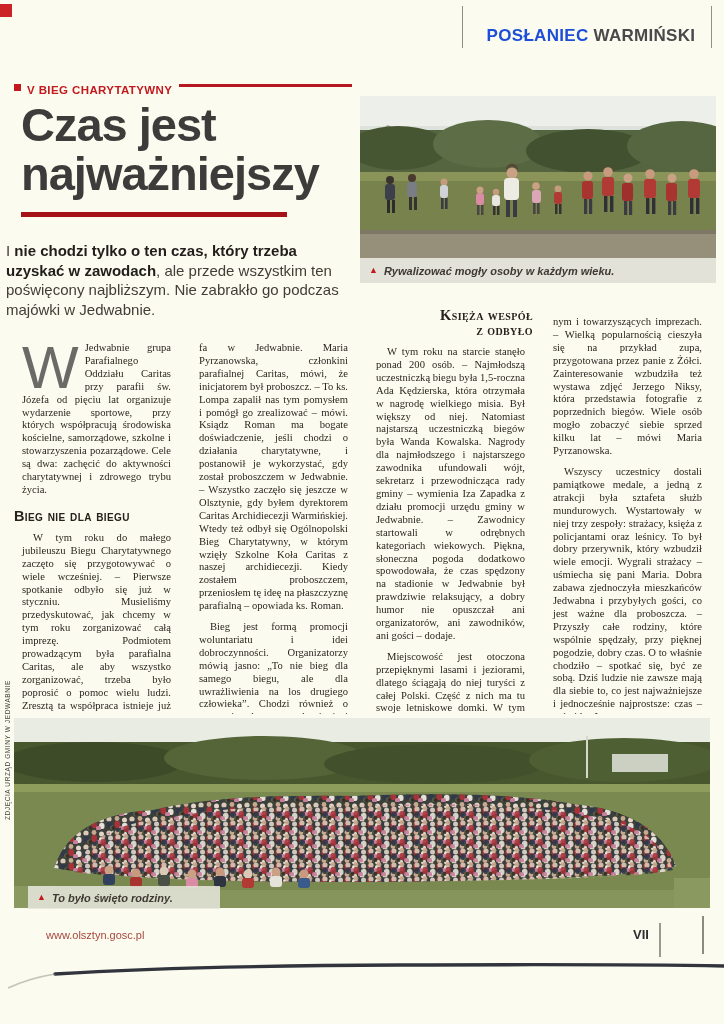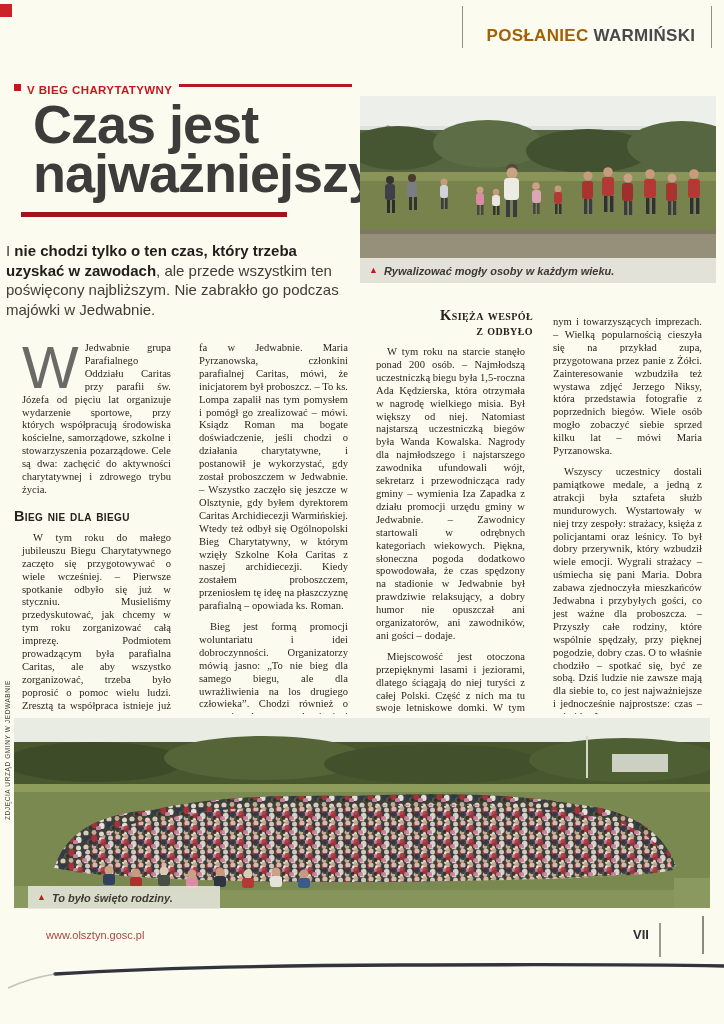--- a/index.html
+++ b/index.html
@@ -5,34 +5,34 @@
   html,body{margin:0;padding:0;}
   body{width:724px;height:1024px;position:relative;overflow:hidden;
        background:#fbfcef;font-family:"Liberation Serif",serif;}
 
   
   .masthead{position:absolute;top:6px;left:462px;width:248px;height:40px;
     display:flex;align-items:flex-end;justify-content:center;gap:5px;
     border-left:1.5px solid #8f8f89;border-right:1.5px solid #8f8f89;
     font-family:"Liberation Sans",sans-serif;font-weight:700;font-size:17px;
     letter-spacing:.3px;padding-bottom:2px;}
-  .masthead .red{color:#a16207;padding-left:8px;}
+  .masthead .red{color:#1d4ed8;padding-left:8px;}
   .masthead .dark{color:#4a484c;}
   .corner-mark{position:absolute;left:0;top:4px;width:12px;height:13px;background:#cc2329;}
 
   
   .kicker{position:absolute;left:14px;top:84px;width:338px;display:flex;align-items:flex-start;}
   .kicker .sq{width:7px;height:7px;background:#c2181e;margin-right:6px;flex:0 0 auto;}
   .kicker .lbl{color:#c2181e;font-family:"Liberation Sans",sans-serif;font-weight:700;
     font-size:11.5px;letter-spacing:.4px;white-space:nowrap;}
   .kicker .rule{flex:1;height:3px;background:#b5191f;margin-left:7px;}
 
   
-  .headline{position:absolute;left:33px;top:100px;width:340px;
-    font-family:"Liberation Sans",sans-serif;font-weight:700;font-size:54px;
+  .headline{position:absolute;left:21px;top:100px;width:340px;
+    font-family:"Liberation Sans",sans-serif;font-weight:700;font-size:47px;
     line-height:49px;color:#3e3c3b;letter-spacing:-1px;}
   .headline-rule{position:absolute;left:21px;top:212px;width:266px;height:5px;background:#a51218;}
 
   
   .lead{position:absolute;left:6px;top:226px;width:338px;
     font-family:"Liberation Sans",sans-serif;font-size:15px;line-height:19.5px;color:#423d38;}
   .lead b{color:#201d1b;}
 
   
   .photo-top{position:absolute;left:360px;top:96px;width:356px;height:162px;overflow:hidden;}

